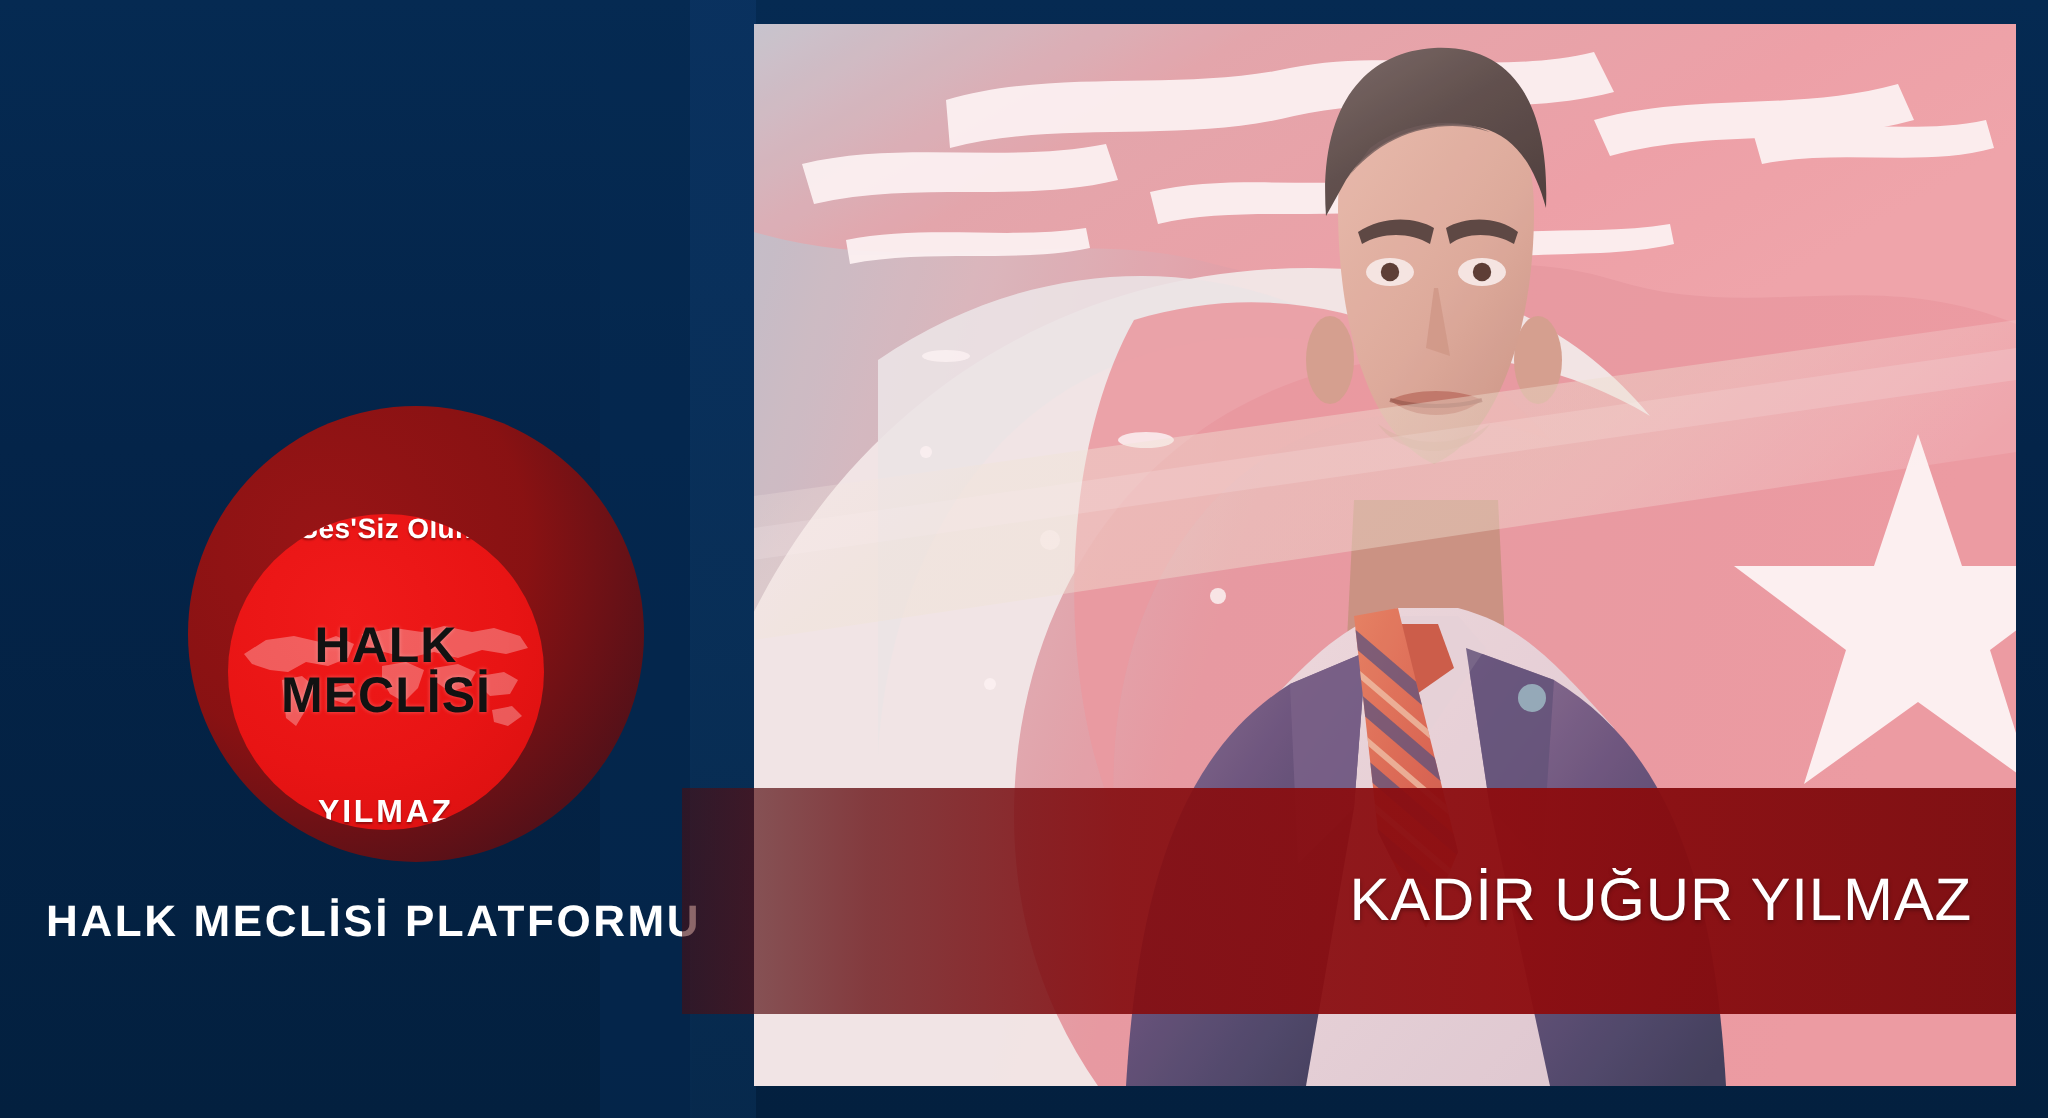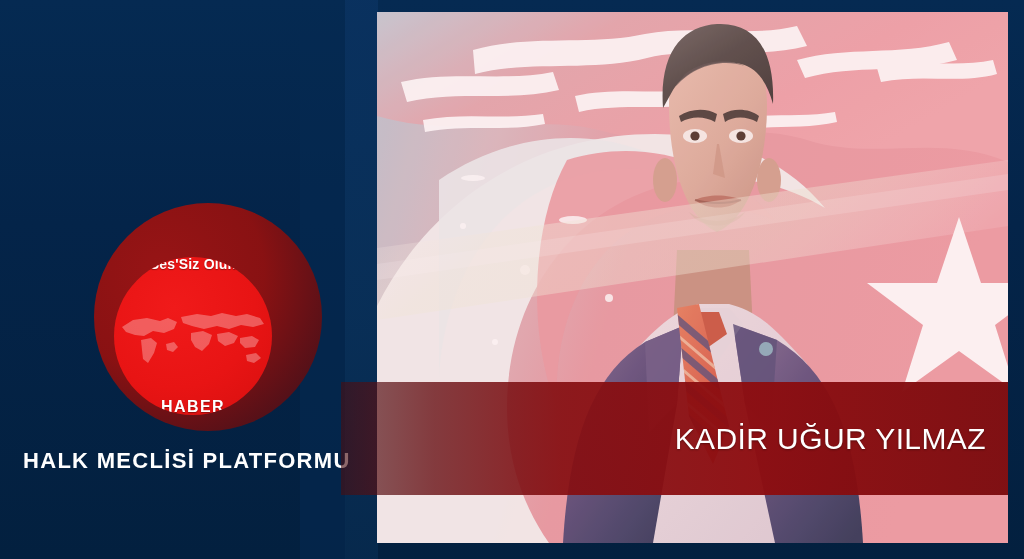--- a/index.html
+++ b/index.html
@@ -83,21 +83,21 @@
   .photo {
     position:absolute; left:377px; top:12px;
     width:631px; height:531px;
     overflow:hidden;
     background:#d9848b;
   }
   .photo svg { position:absolute; inset:0; width:100%; height:100%; display:block; }
 
   
   .banner {
-    position:absolute; left:341px; top:382px;
+    position:absolute; left:341px; top:394px;
     width:667px; height:113px;
     background:linear-gradient(90deg,
       rgba(70,14,18,.62) 0%,
       rgba(104,16,20,.80) 14%,
       rgba(133,14,17,.92) 33%,
       rgba(141,13,16,.96) 62%,
       rgba(124,12,15,.97) 100%);
     display:flex; flex-direction:column;
     align-items:flex-end; justify-content:center;
     padding-right:22px;
@@ -134,21 +134,25 @@
           <path d="M146 52 L170 48 L188 56 L182 74 L168 88 L154 80 L146 66 Z"></path>
           <path d="M198 54 L222 50 L240 58 L232 72 L214 78 L200 68 Z"></path>
           <path d="M244 62 L268 58 L282 66 L274 80 L254 82 L244 72 Z"></path>
           <path d="M256 96 L276 92 L286 102 L272 112 L258 108 Z"></path>
           <path d="M96 74 L112 70 L120 80 L110 90 L98 86 Z"></path>
         </g>
       </svg>
     </div>
 
     <div class="logo-top">Ses'Siz Olun</div>
-    <div class="logo-bot">HABER</div>
+    <div class="logo-mid">
+      <div>HALK</div>
+      <div>MECLİSİ</div>
+    </div>
+    <div class="logo-bot">YILMAZ</div>
   </div>
 
   <div class="platform">HALK MECLİSİ PLATFORMU</div>
 
   <div class="photo">
     <svg viewBox="0 0 631 531" preserveAspectRatio="none">
       <defs>
         <linearGradient id="flagGrad" x1="0" y1="0" x2="1" y2="0.25">
           <stop offset="0%" stop-color="#b9c6d2"></stop>
           <stop offset="22%" stop-color="#d8bcc2"></stop>

